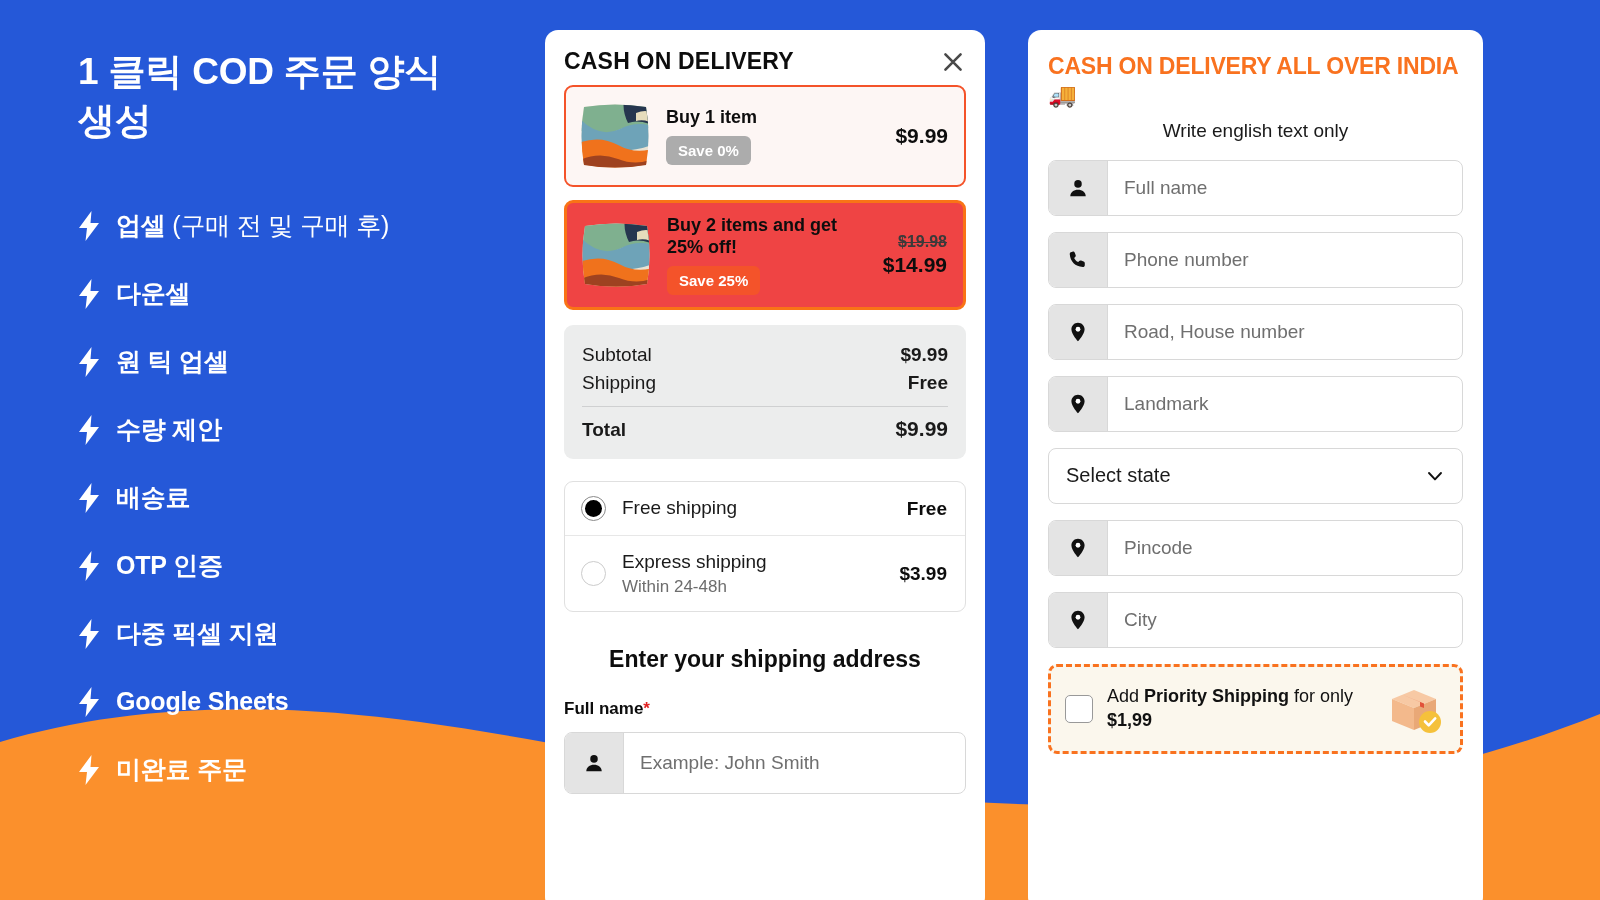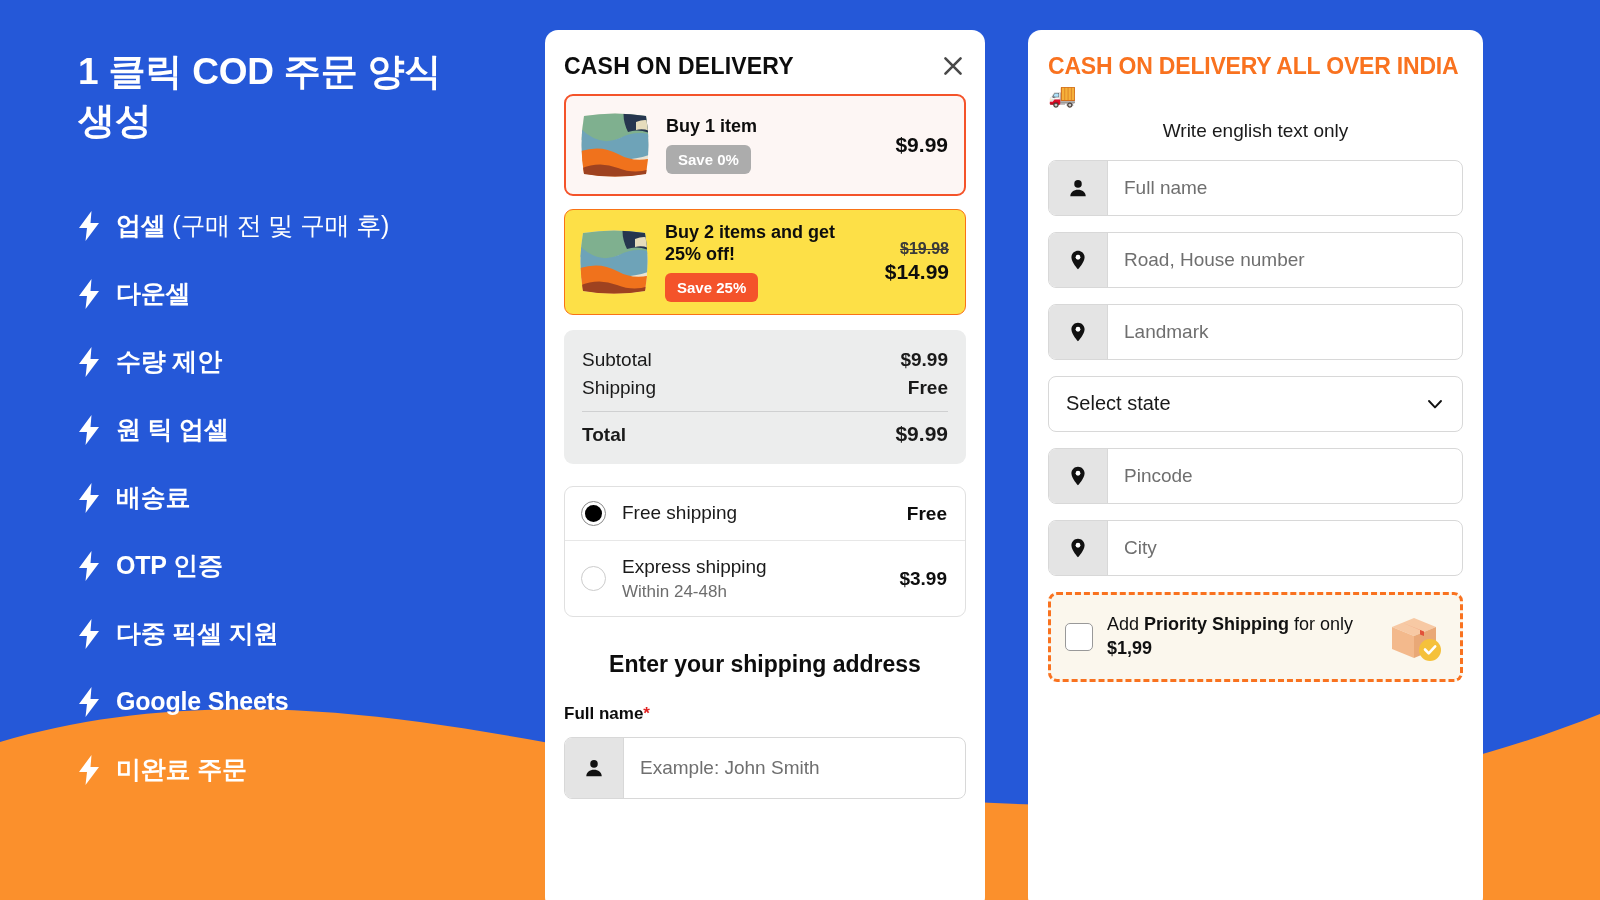--- a/index.html
+++ b/index.html
@@ -70,39 +70,39 @@
   
   #cart-panel {
     left: 545px; top: 30px;
     width: 440px; height: 880px;
     padding: 0 19px;
   }
   #cart-header {
     display: flex;
     align-items: center;
     justify-content: space-between;
-    height: 64px;
+    height: 55px;
     padding-top: 8px;
   }
   #cart-title {
     font-size: 23px;
     font-weight: bold;
     color: #0d0d0d;
     letter-spacing: 0.2px;
   }
   #close-icon { width: 26px; height: 26px; cursor: pointer; display: block; }
 
   .offer-card {
     display: flex;
     align-items: center;
-    border: 1px solid #f97316;
+    border: 3px solid #f97316;
     border-radius: 9px;
     padding: 12px 16px 12px 12px;
     margin-bottom: 13px;
-    background: #fde047;
+    background: #ef4444;
     gap: 14px;
   }
   .offer-card.selected {
     border: 2px solid #f4532a;
     background: #fdf6f4;
   }
   .pillow { width: 74px; height: 74px; flex: 0 0 74px; border-radius: 3px; display: block; }
   .offer-mid { flex: 1 1 auto; min-width: 0; }
   .offer-name {
     font-size: 18px;
@@ -328,29 +328,29 @@
           </svg>
         </span>
         <span class="feature-label">다운셀</span>
       </div>
       <div class="feature-row">
         <span>
           <svg class="bolt-icon" viewBox="0 0 22 30">
             <path d="M13.5 0 L1 17 L9 17 L7.5 30 L21 12 L12.5 12 Z" fill="#ffffff"></path>
           </svg>
         </span>
+        <span class="feature-label">원 틱 업셀</span>
+      </div>
+      <div class="feature-row">
+        <span>
+          <svg class="bolt-icon" viewBox="0 0 22 30">
+            <path d="M13.5 0 L1 17 L9 17 L7.5 30 L21 12 L12.5 12 Z" fill="#ffffff"></path>
+          </svg>
+        </span>
         <span class="feature-label">수량 제안</span>
-      </div>
-      <div class="feature-row">
-        <span>
-          <svg class="bolt-icon" viewBox="0 0 22 30">
-            <path d="M13.5 0 L1 17 L9 17 L7.5 30 L21 12 L12.5 12 Z" fill="#ffffff"></path>
-          </svg>
-        </span>
-        <span class="feature-label">원 틱 업셀</span>
       </div>
       <div class="feature-row">
         <span>
           <svg class="bolt-icon" viewBox="0 0 22 30">
             <path d="M13.5 0 L1 17 L9 17 L7.5 30 L21 12 L12.5 12 Z" fill="#ffffff"></path>
           </svg>
         </span>
         <span class="feature-label">배송료</span>
       </div>
       <div class="feature-row">
@@ -513,20 +513,30 @@
               <path d="M3.6 21c0-4.6 3.8-7.2 8.4-7.2s8.4 2.6 8.4 7.2z" fill="#111"></path>
             </svg>
           </div>
           <input class="input-field" type="text" placeholder="Full name" value="" style="">
         </div>
       </div>
       <div class="cod-row">
         <div class="input-row">
           <div class="input-icon">
             <svg viewBox="0 0 24 24">
+              <path d="M6.6 2.6c.9 0 1.5.5 1.8 1.3l1 2.7c.3.8.1 1.6-.5 2.1l-1.1 1c.9 2 2.5 3.6 4.5 4.6l1-1.2c.5-.6 1.3-.8 2.1-.5l2.7 1c.8.3 1.3 1 1.3 1.8v2.3c0 1.2-1 2.1-2.2 2-8.3-.6-13.6-5.9-14.2-14.2-.1-1.2.8-2.2 2-2.2z" fill="#111"></path>
+            </svg>
+          </div>
+          <input class="input-field" type="text" placeholder="Phone number" value="" style="">
+        </div>
+      </div>
+      <div class="cod-row">
+        <div class="input-row">
+          <div class="input-icon">
+            <svg viewBox="0 0 24 24">
               <path d="M12 1.8c-4 0-7.2 3.2-7.2 7.2 0 5.4 7.2 13.2 7.2 13.2s7.2-7.8 7.2-13.2c0-4-3.2-7.2-7.2-7.2z" fill="#111"></path>
               <circle cx="12" cy="9" r="2.6" fill="#ffffff"></circle>
             </svg>
           </div>
           <input class="input-field" type="text" placeholder="Road, House number" value="" style="">
         </div>
       </div>
       <div class="cod-row">
         <div class="input-row">
           <div class="input-icon">

